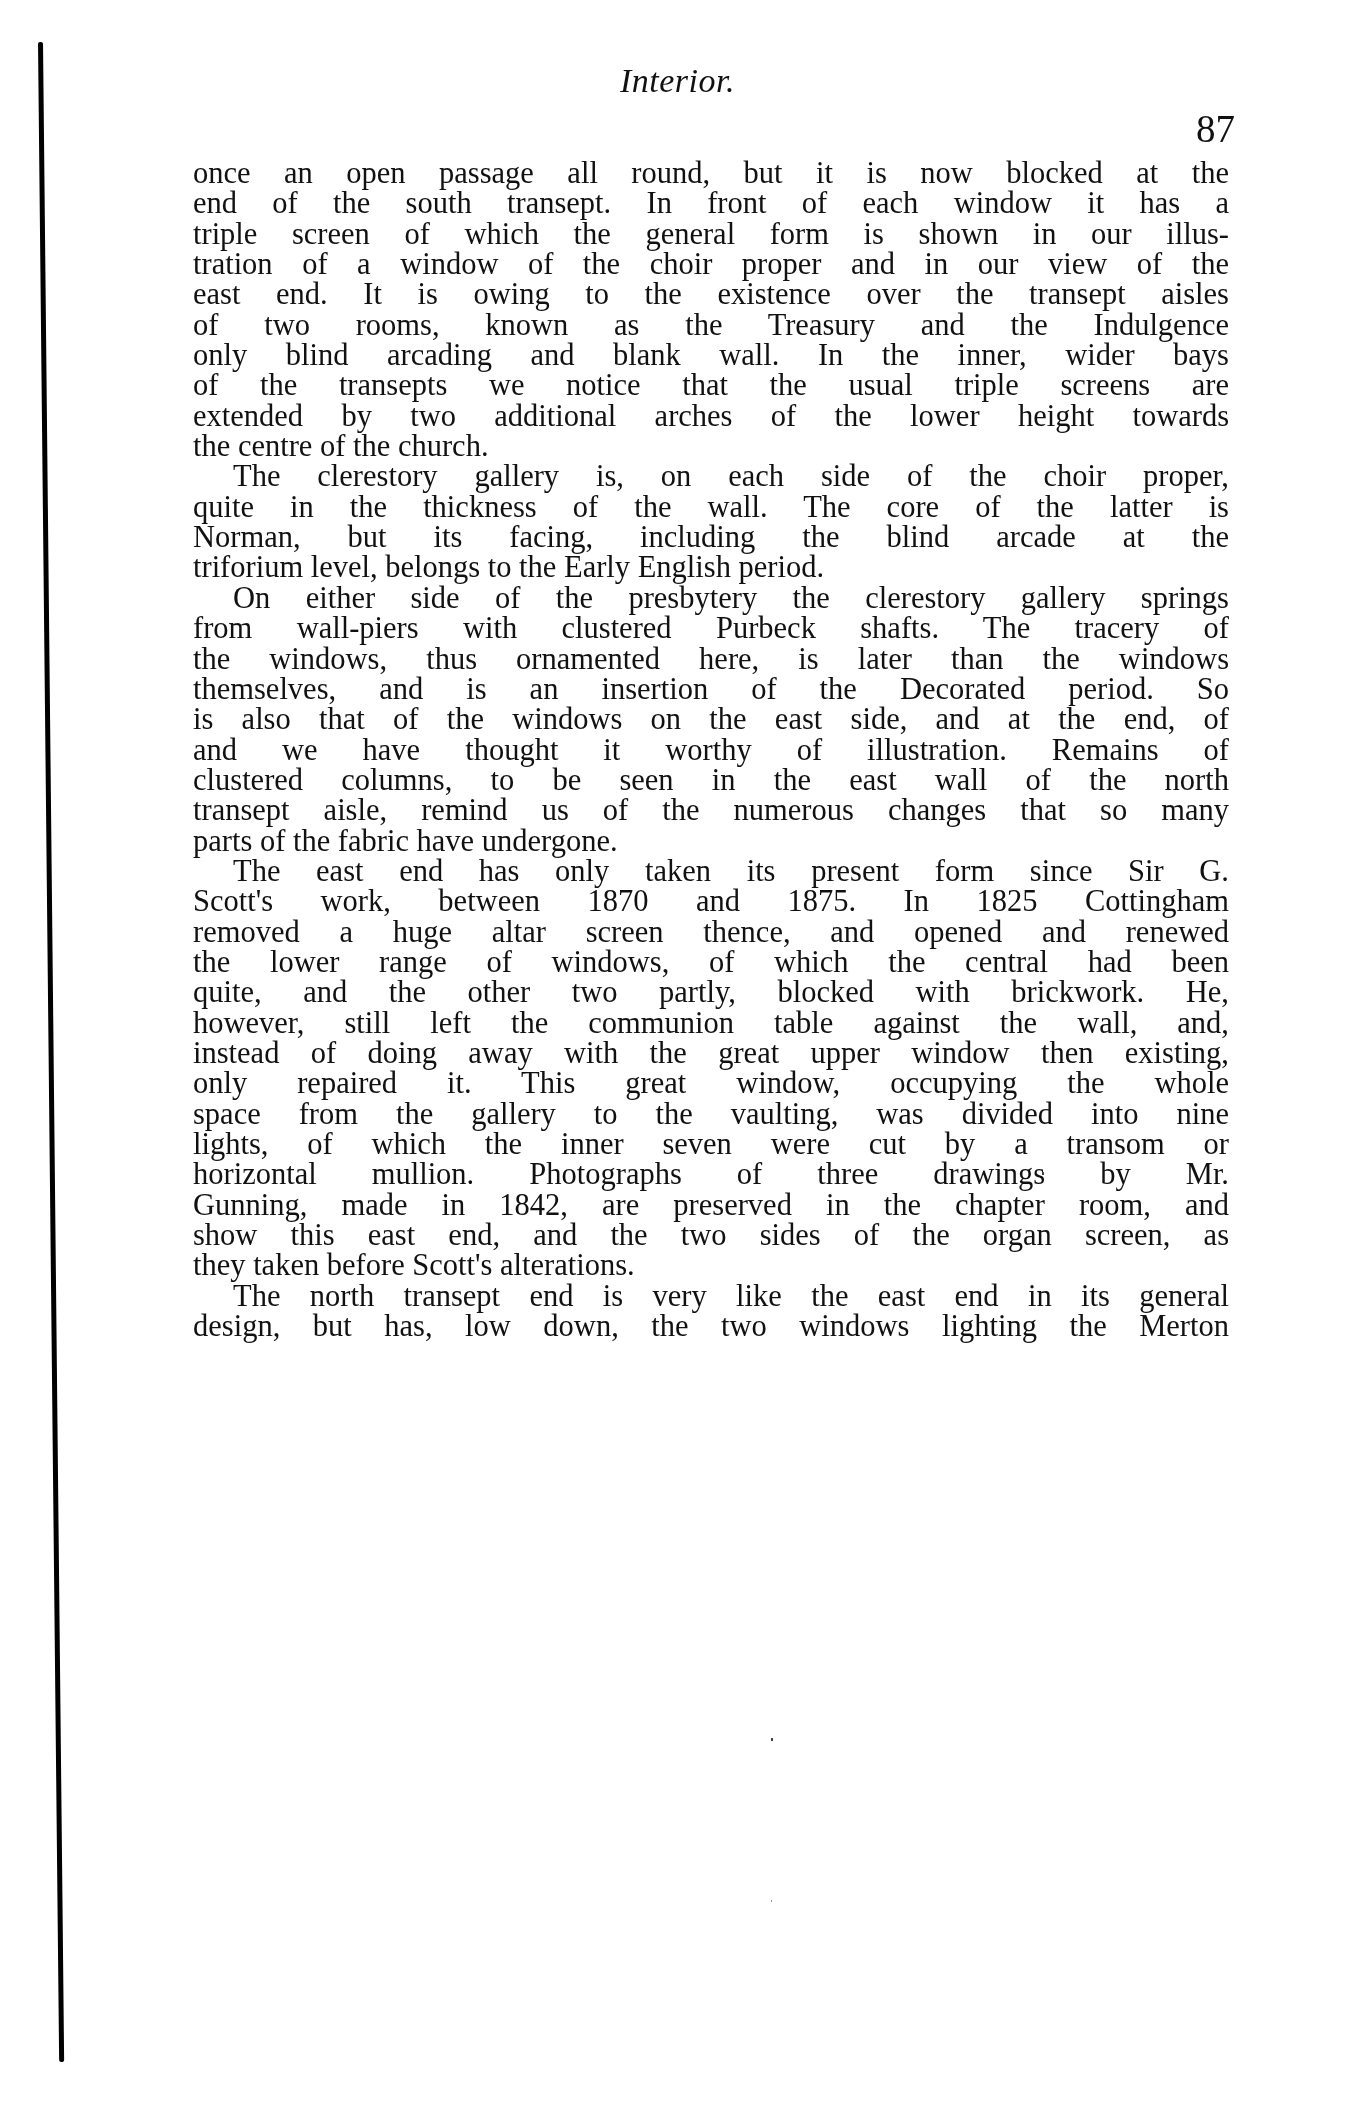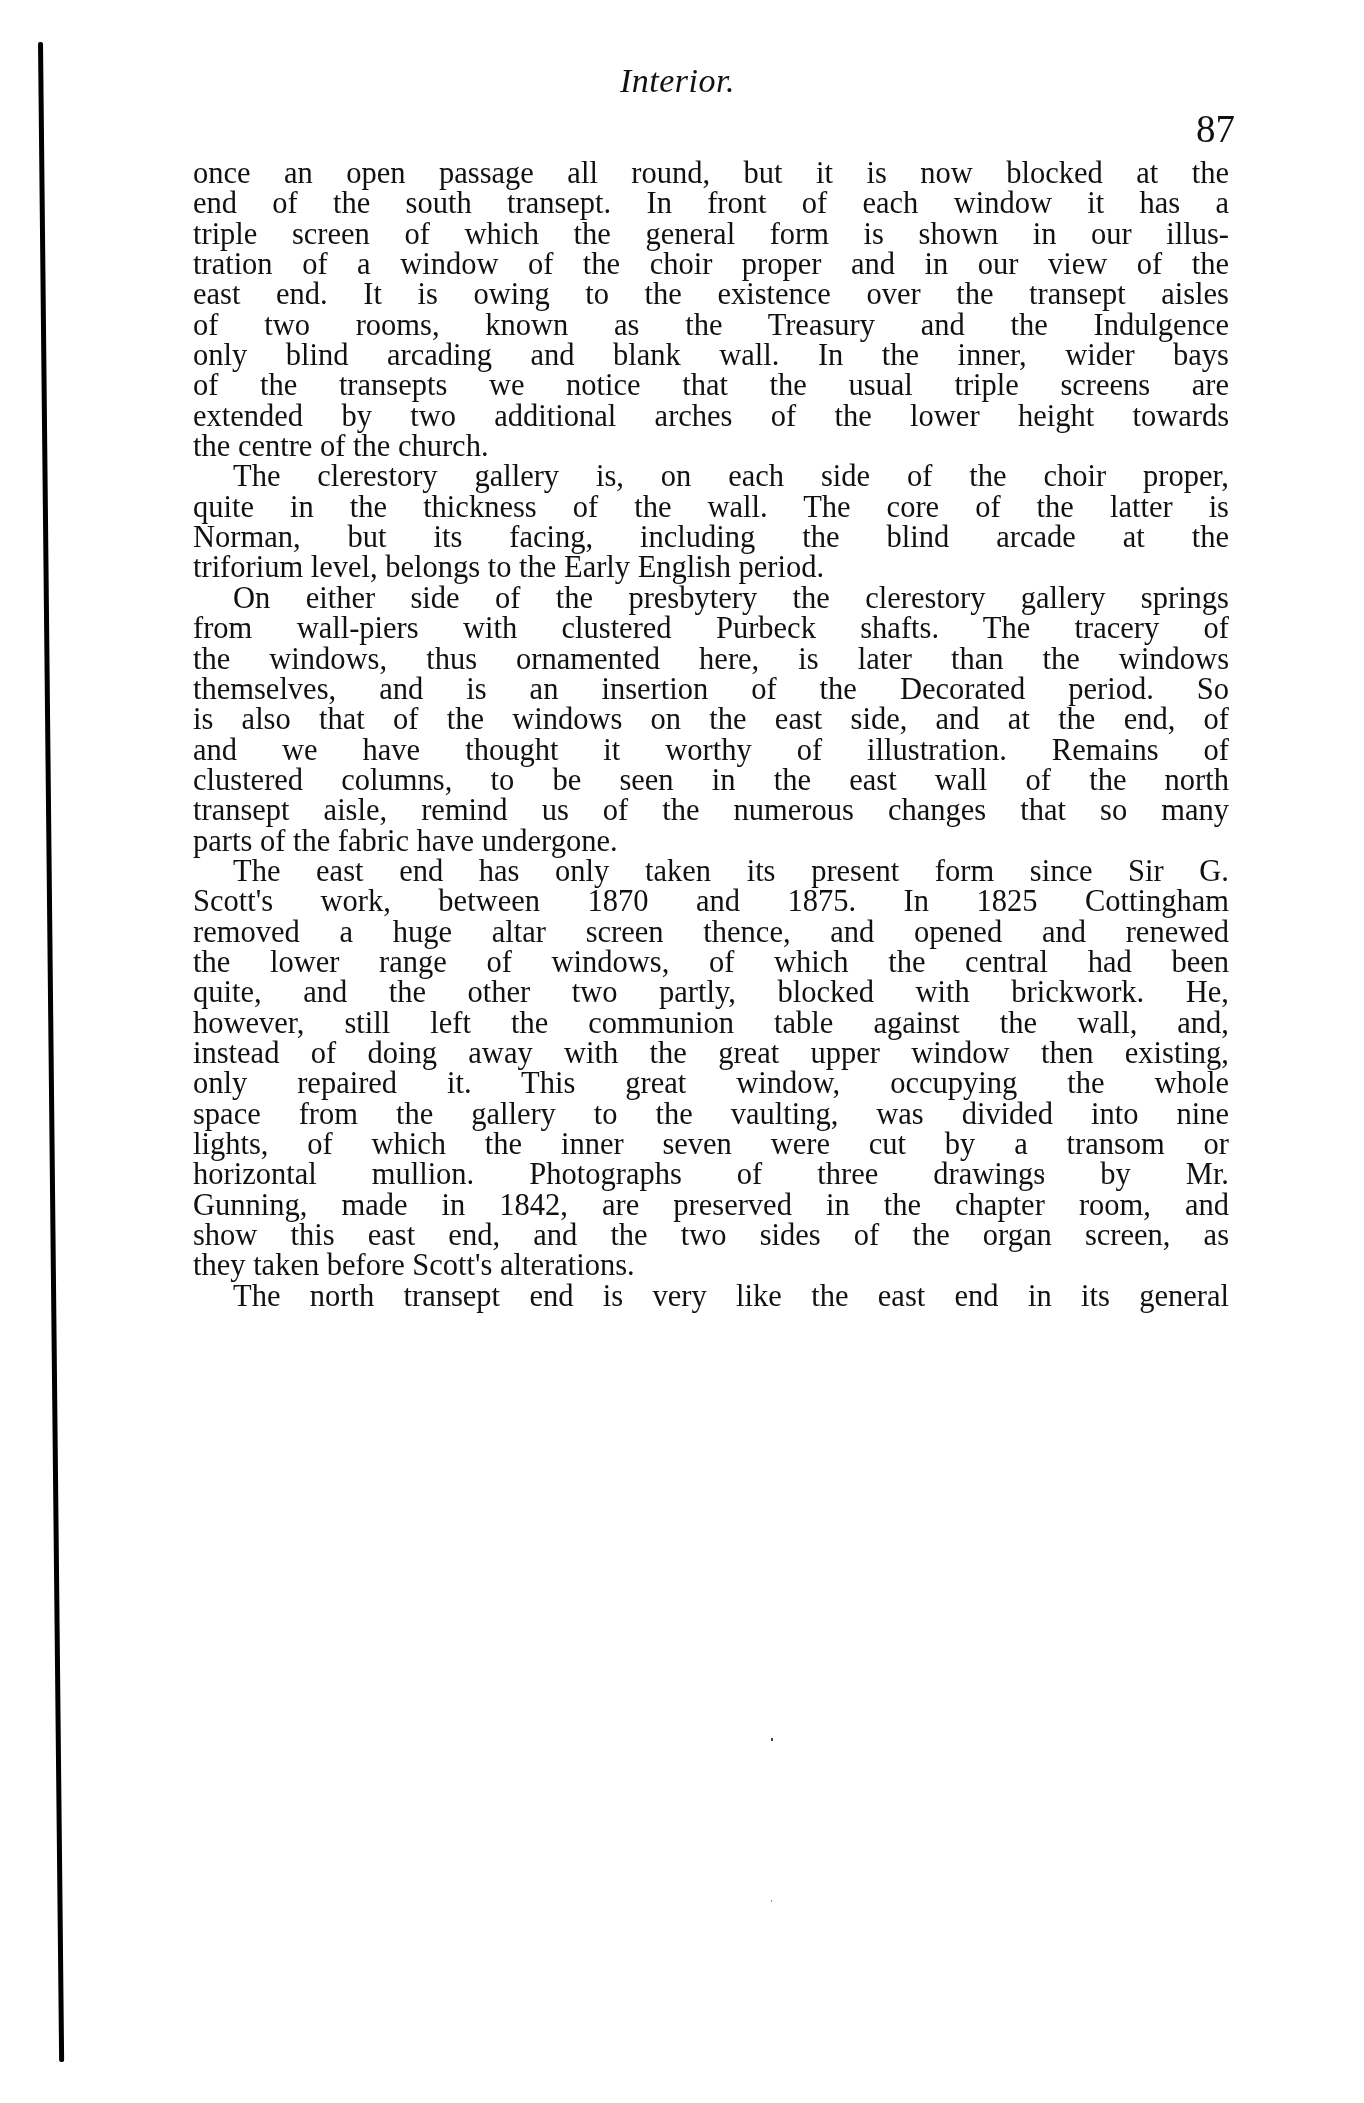--- a/index.html
+++ b/index.html
@@ -84,19 +84,20 @@
         <span class="line">only repaired it. This great window, occupying the whole</span>
         <span class="line">space from the gallery to the vaulting, was divided into nine</span>
         <span class="line">lights, of which the inner seven were cut by a transom or</span>
         <span class="line">horizontal mullion. Photographs of three drawings by Mr.</span>
         <span class="line">Gunning, made in 1842, are preserved in the chapter room, and</span>
         <span class="line">show this east end, and the two sides of the organ screen, as</span>
         <span class="line last">they taken before Scott's alterations.</span>
       </div>
       <div class="para">
         <span class="line indent">The north transept end is very like the east end in its general</span>
+        <span class="line">design, but has, low down, the two windows lighting the Merton</span>
       </div>
     </div>
 
   <span class="speck" style="left:771px; top:1738px;"></span>
   <span class="speck" style="left:1042px; top:1172px;"></span>
   <span class="speck" style="left:771px; top:1900px; width:1px; height:2px; background:#999;"></span>
 </div>
 
 </body></html>

